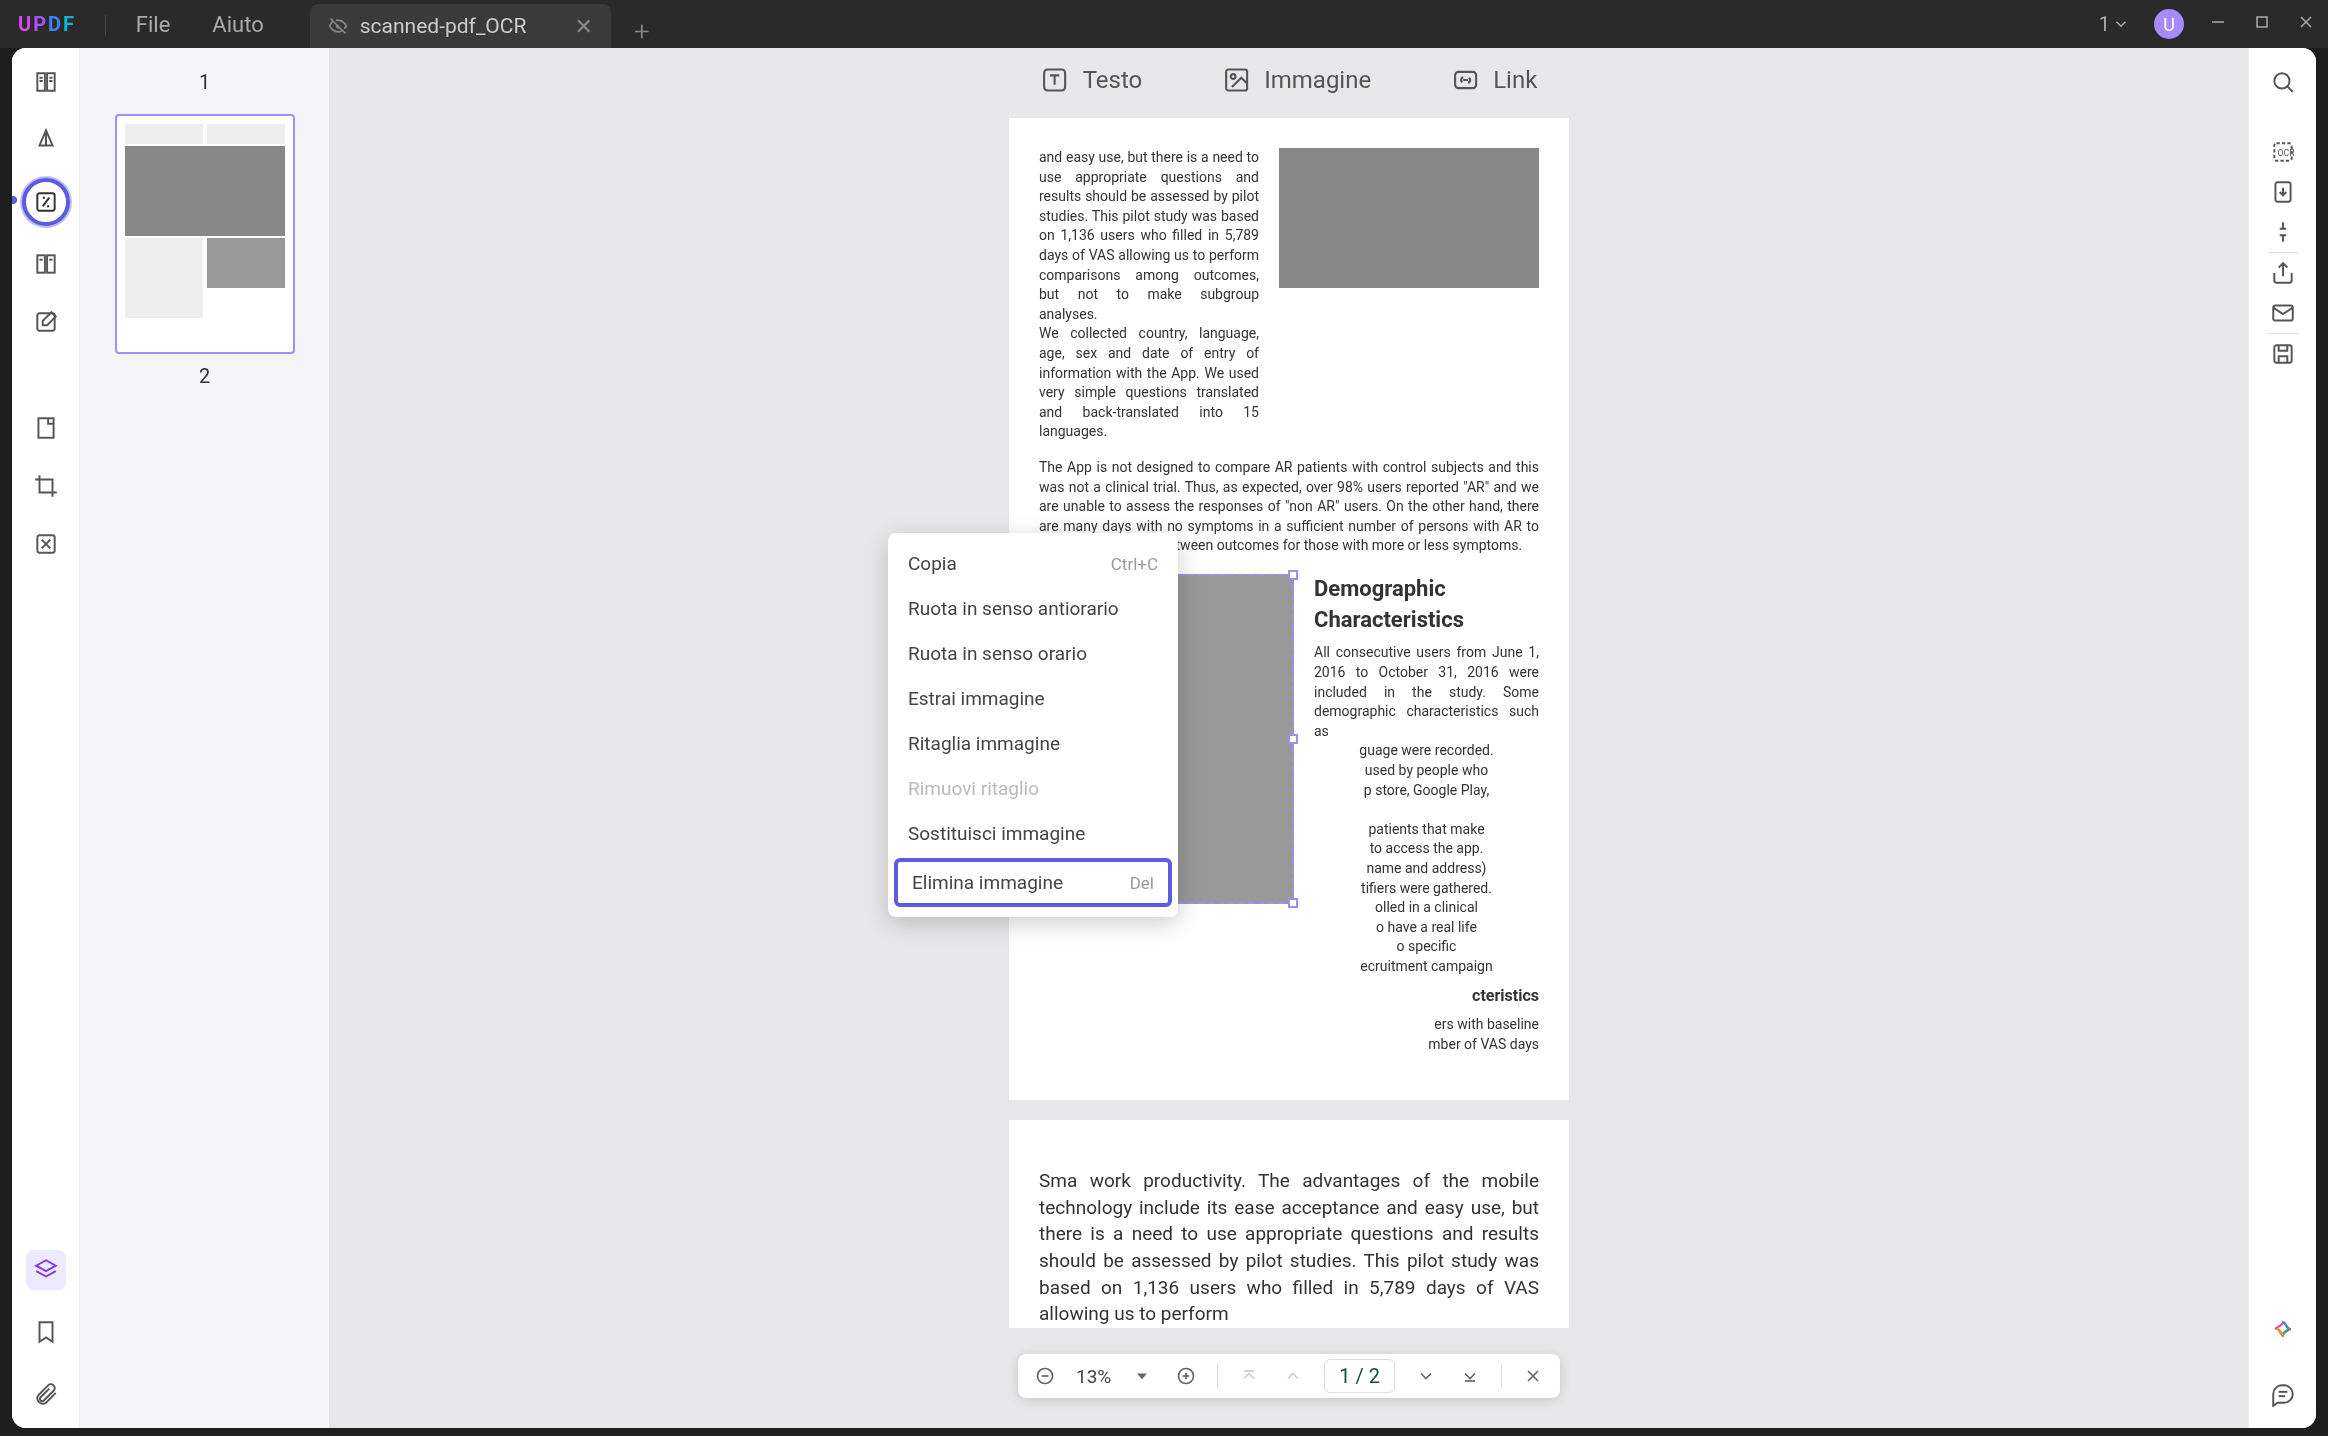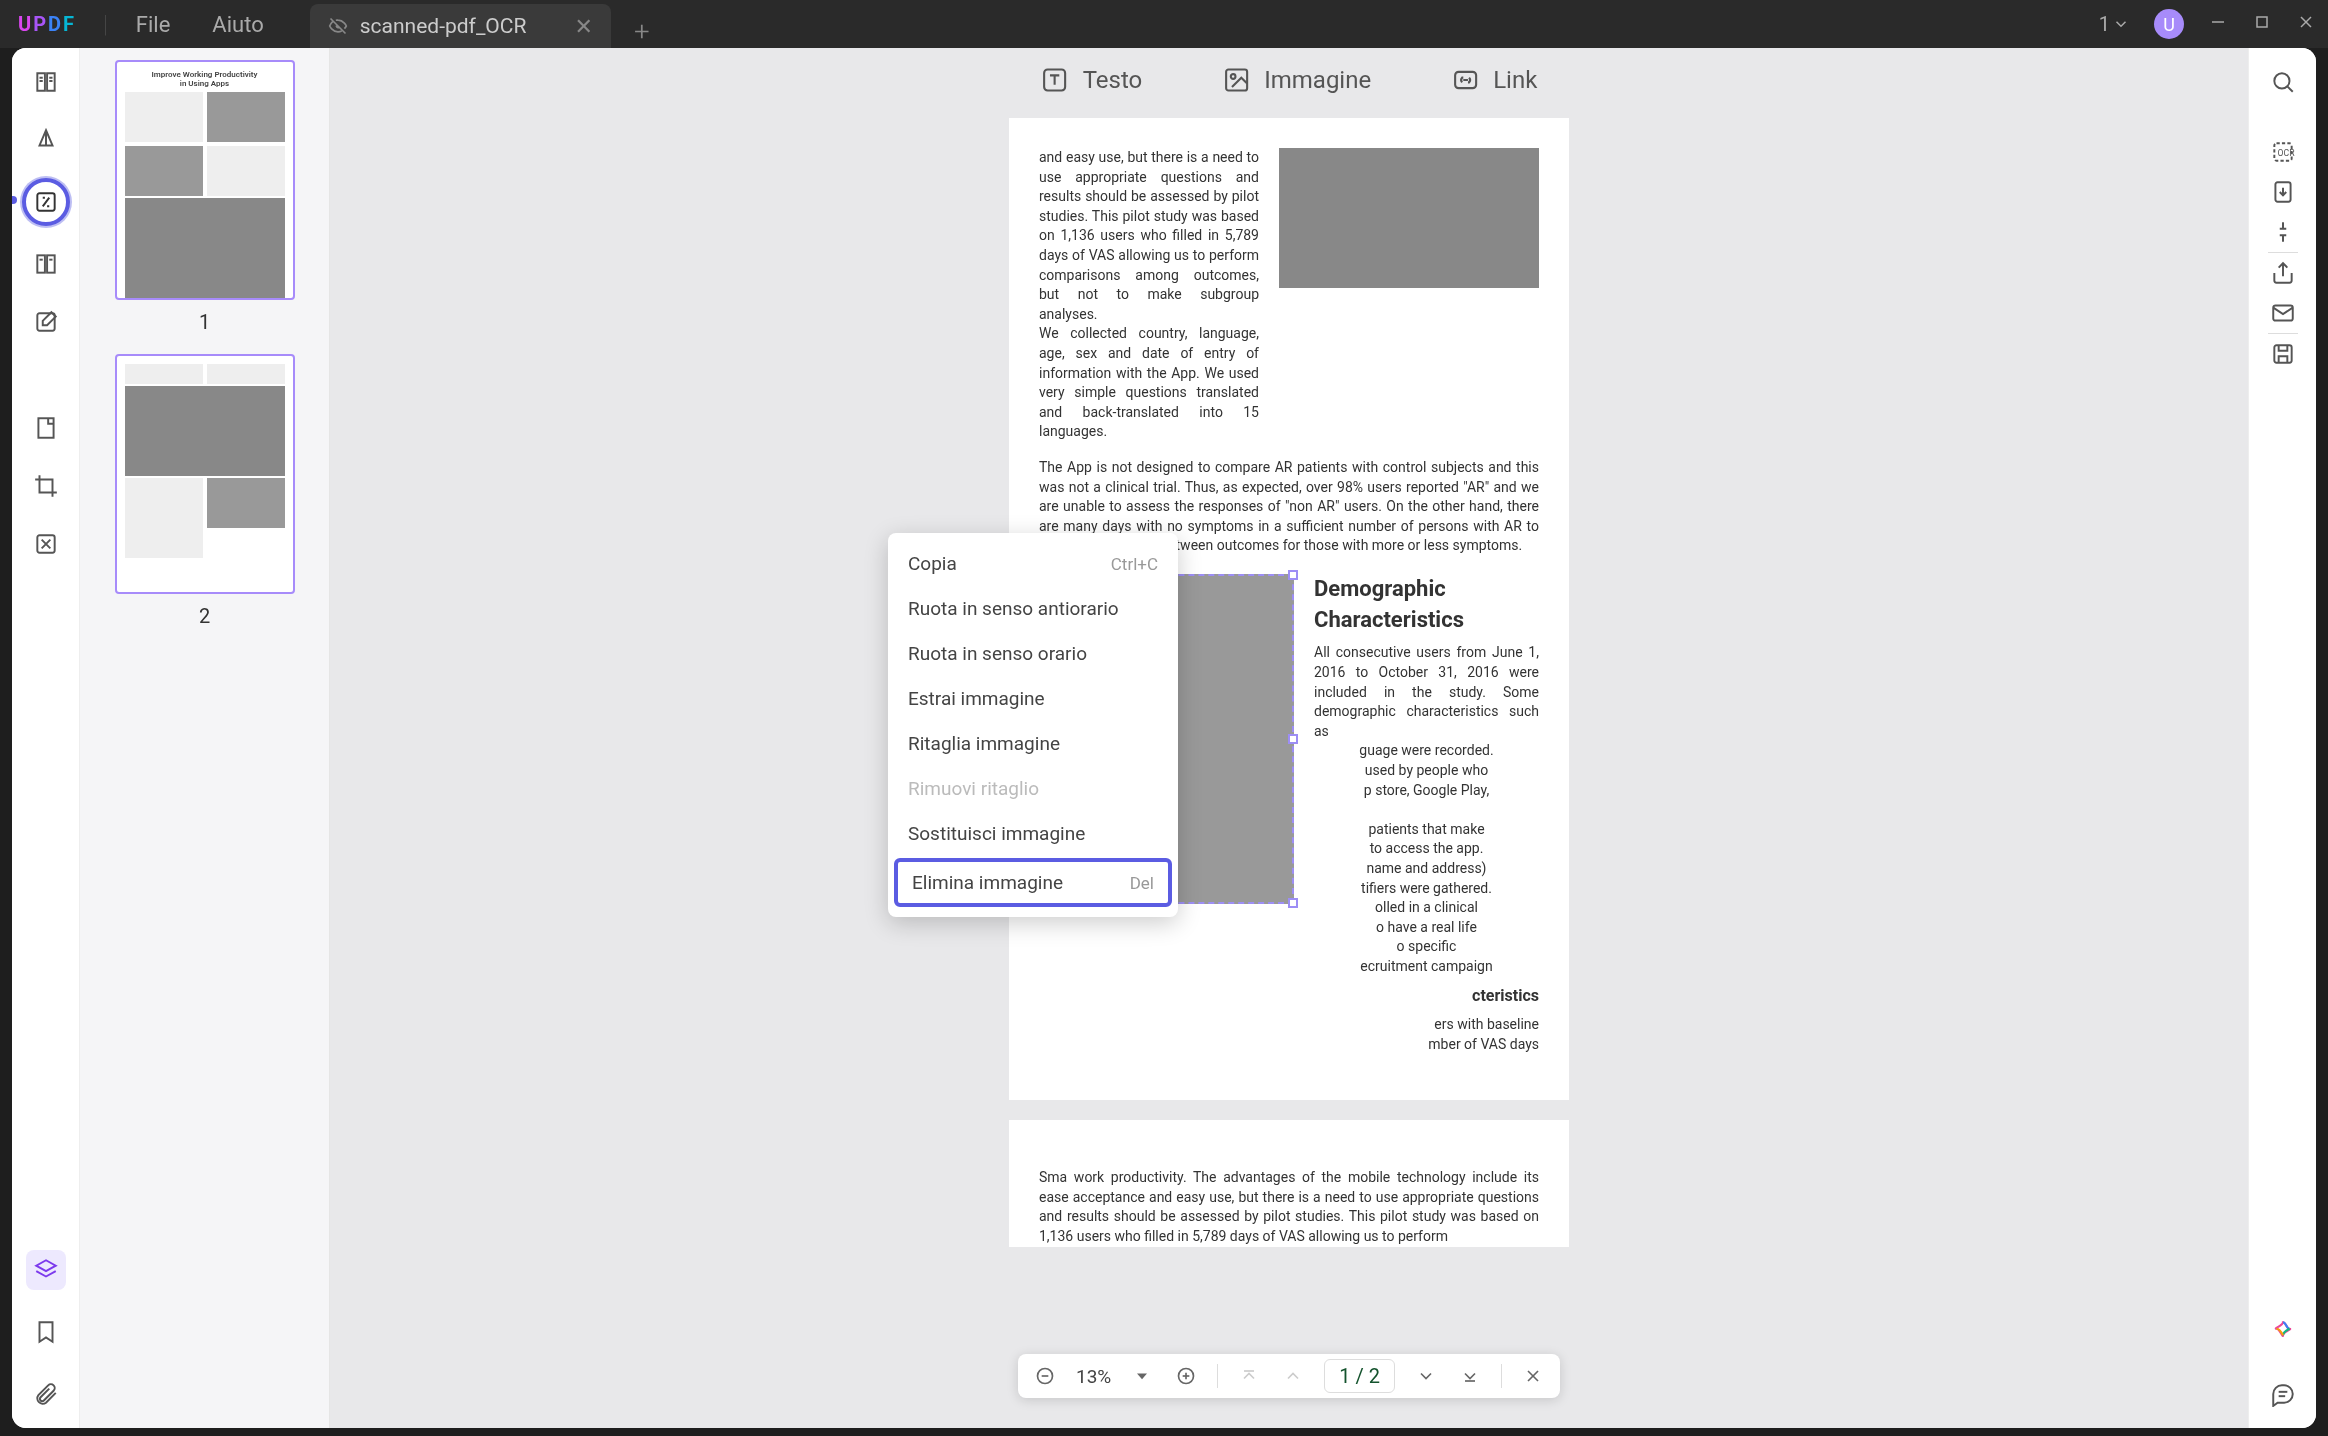--- a/index.html
+++ b/index.html
@@ -60,21 +60,21 @@
     .sel-handle.bl{bottom:-6px;left:-6px;} .sel-handle.br{bottom:-6px;right:-6px;}
     .sel-handle.tm{top:-6px;left:50%;margin-left:-5px;} .sel-handle.bm{bottom:-6px;left:50%;margin-left:-5px;}
     .sel-handle.ml{left:-6px;top:50%;margin-top:-5px;} .sel-handle.mr{right:-6px;top:50%;margin-top:-5px;}
     
     .context-menu { position:absolute; top:485px; left:558px; width:290px; background:#fff; border-radius:8px; box-shadow:0 6px 24px rgba(0,0,0,0.2); padding:8px 0; z-index:100;}
     .ctx-item { padding:11px 20px; font-size:19px; color:#444; cursor:pointer; display:flex; justify-content:space-between; align-items:center;}
     .ctx-item.disabled { color:#bbb; cursor:default;}
     .ctx-item.highlighted { border:4px solid #5b5ce2; border-radius:6px; margin:2px 6px; padding:9px 14px;align-items:center;}
     .ctx-shortcut { color:#999; font-size:17px;}
     
-    .page2 { width:560px; background:#fff; margin-top:20px; padding: 48px 30px 0; font-size:14px; color:#333; line-height:1.4; text-align:justify;}
+    .page2 { width:560px; background:#fff; margin-top:20px; padding: 48px 30px 0; font-size:19px; color:#333; line-height:1.4; text-align:justify;}
     
     .zoom-bar { position:absolute; bottom:30px; left:50%; transform:translateX(-50%); background:#fff; border-radius:8px; box-shadow:0 2px 12px rgba(0,0,0,0.15); height:44px; display:flex; align-items:center; padding:0 14px; gap:18px; z-index:50;}
     .zb-btn { width:26px; height:26px; display:flex; align-items:center; justify-content:center; cursor:pointer; color:#666;}
     .zb-btn svg { width:20px; height:20px;}
     .zb-btn.dim { color:#ccc;}
     .zb-val { font-size:19px; color:#444;}
     .zb-page { border:1px solid #ddd; border-radius:6px; padding:4px 14px; font-size:20px; color:#14532d;}
     .zb-sep { width:1px; height:24px; background:#ddd;}
     
     .right-tools { width:68px; background:#fff; border-left:1px solid #eee; display:flex; flex-direction:column; align-items:center; padding-top:14px; position:relative;}
@@ -203,33 +203,20 @@
       <div class="tool-btn">
           <svg viewBox="0 0 24 24" fill="none" stroke="currentColor" stroke-width="1.8">
             <path d="M21 11l-9 9a5 5 0 01-7-7l9-9a3.5 3.5 0 015 5l-9 9a2 2 0 01-3-3l8-8"></path>
           </svg>
         </div>
     </div>
   </div>
 
   <div class="thumb-panel">
     <div class="thumb-wrap">
-      <div class="thumb">
-        <div class="thumb-title-area"><span>Improve Working Productivity</span><br><span>in Using Apps</span></div>
-        <div class="thumb-body">
-            <div class="thumb-col"></div>
-            <div class="thumb-col thumb-img-block"></div>
-          </div>
-        <div style="height:4px;"></div>
-        <div class="thumb-body">
-            <div class="thumb-col thumb-img-block"></div>
-            <div class="thumb-col"></div>
-          </div>
-        <div class="thumb-big-img"></div>
-      </div>
       <div class="thumb-num">1</div>
     </div>
     <div class="thumb-wrap">
       <div class="thumb" style="border-color:#a78bfa;">
         <div class="thumb-body" style="height:20px;">
             <div class="thumb-col"></div>
             <div class="thumb-col"></div>
           </div>
         <div class="thumb-big-img" style="height:90px;"></div>
         <div class="thumb-body" style="height:80px;">

